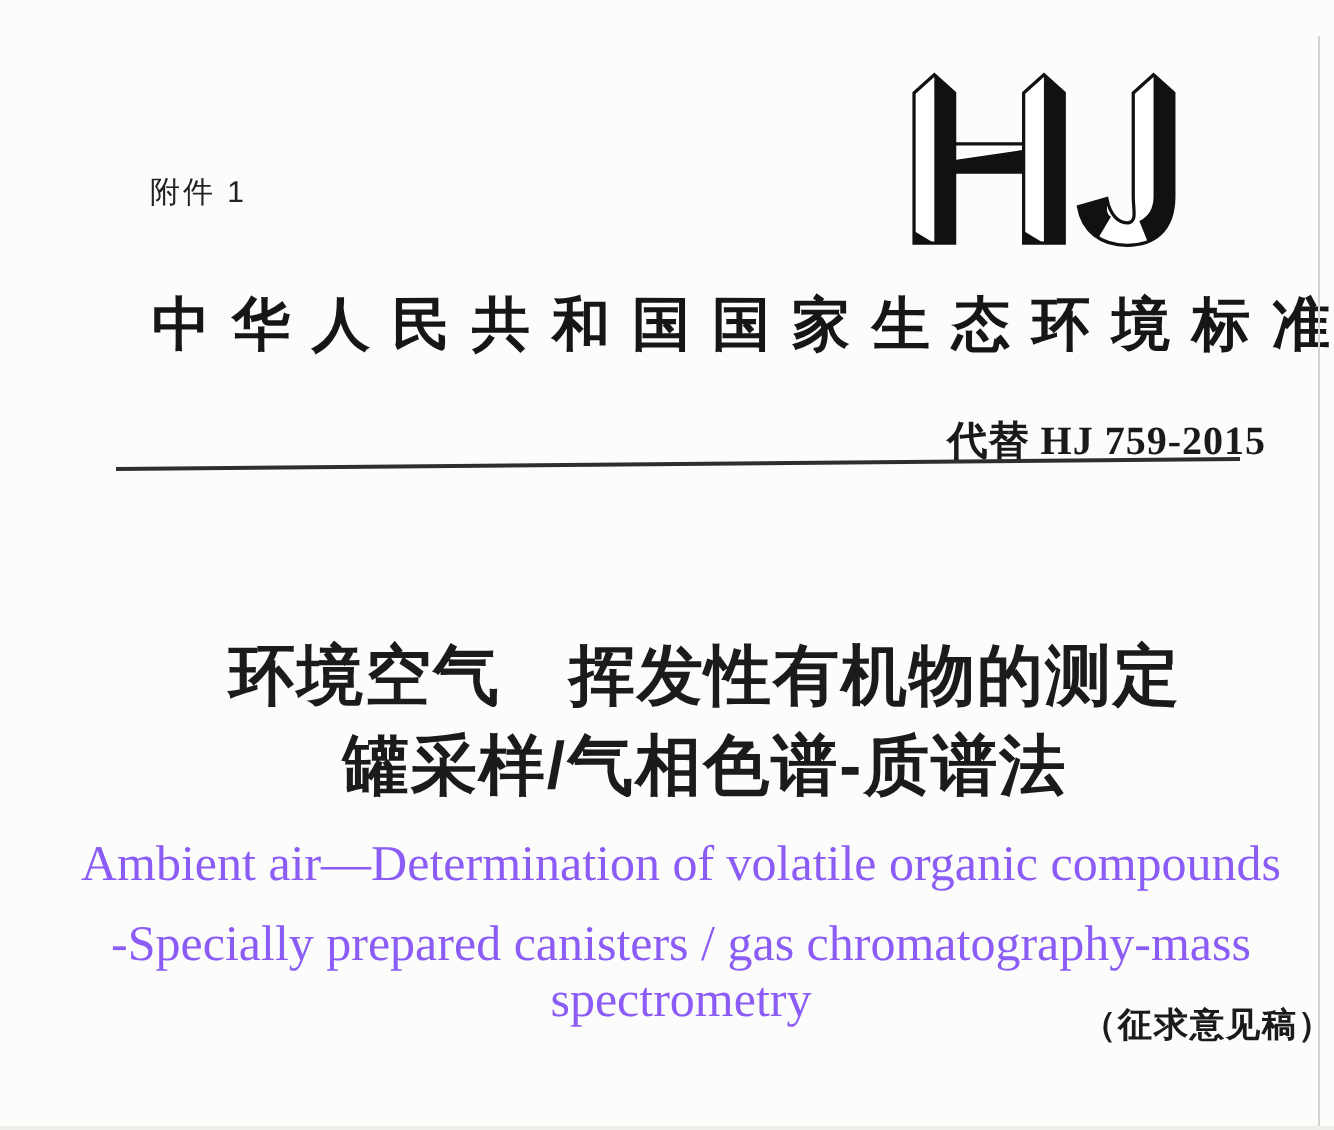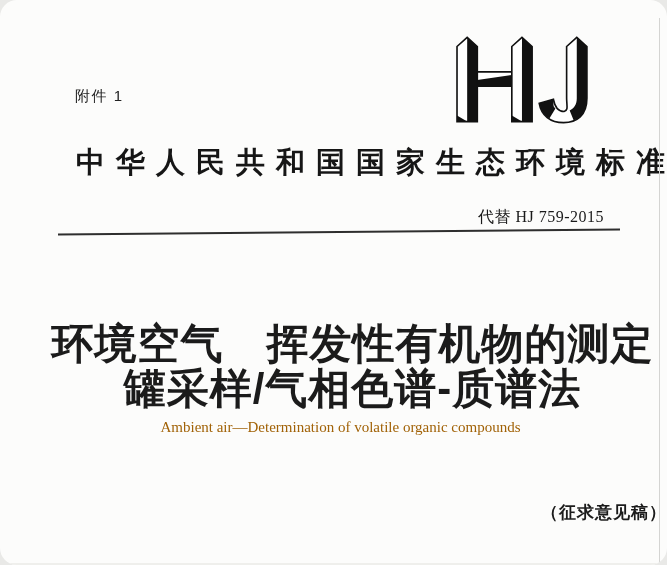--- a/index.html
+++ b/index.html
@@ -8,21 +8,20 @@
     background: #e9e9e7;
     font-family: "Liberation Sans", sans-serif;
   }
   .page {
     position: relative;
     width: 667px;
     height: 565px;
     background: #fcfcfb;
     overflow: hidden;
     color: #1c1c1c;
-    border-radius: 17px;
   }
   .abs { position: absolute; }
 
   .attachment-label {
     left: 75px;
     top: 87px;
     font-size: 15px;
     letter-spacing: 1.5px;
     color: #222;
   }
@@ -49,25 +48,25 @@
     right: 46px;
     top: 183px;
     font-family: "Liberation Serif", serif;
     font-weight: bold;
     font-size: 18px;
     letter-spacing: 0.5px;
     color: #1a1a1a;
   }
 
   .replaces-note {
-    right: 63px;
+    right: 34px;
     top: 207px;
     font-family: "Liberation Serif", serif;
-    font-weight: normal;
-    font-size: 16px;
+    font-weight: bold;
+    font-size: 20px;
     letter-spacing: 0.5px;
     color: #1a1a1a;
   }
 
   .header-rule {
     left: 58px;
     top: 231px;
     width: 562px;
     height: 2px;
     background: #2e2e2e;
@@ -76,32 +75,32 @@
 
   .centered {
     left: 0;
     right: 0;
     text-align: center;
     padding-left: 14px;
   }
 
   .cn-title {
     font-weight: bold;
-    font-size: 42px;
+    font-size: 33px;
     letter-spacing: 1px;
     color: #1b1b1b;
     margin-left: 24px;
   }
   .cn-title-1 { top: 316px; }
   .cn-title-2 { top: 361px; }
 
   .en-title {
     font-family: "Liberation Serif", serif;
-    font-size: 15px;
-    color: #a16207;
+    font-size: 25px;
+    color: #8b5cf6;
   }
   .en-title-1 { top: 419px; }
   .en-title-2 { top: 459px; }
 
   .draft-note {
     top: 501px;
     font-weight: bold;
     font-size: 17px;
     letter-spacing: 1px;
     color: #1b1b1b;
@@ -154,20 +153,21 @@
   <div class="abs replaces-note">代替 HJ 759-2015</div>
 
   <div class="abs header-rule"></div>
 
   <div class="abs centered cn-title cn-title-1">环境空气　挥发性有机物的测定</div>
 
   <div class="abs centered cn-title cn-title-2">罐采样/气相色谱-质谱法</div>
 
   <div class="abs centered en-title en-title-1">Ambient air—Determination of volatile organic compounds</div>
 
+  <div class="abs centered en-title en-title-2">-Specially prepared canisters / gas chromatography-mass spectrometry</div>
 
   <div class="abs centered draft-note">（征求意见稿）</div>
 
   <div class="abs page-edge-line"></div>
 
   <div class="abs page-bottom-shade"></div>
 
 </div>
 
 </body></html>

